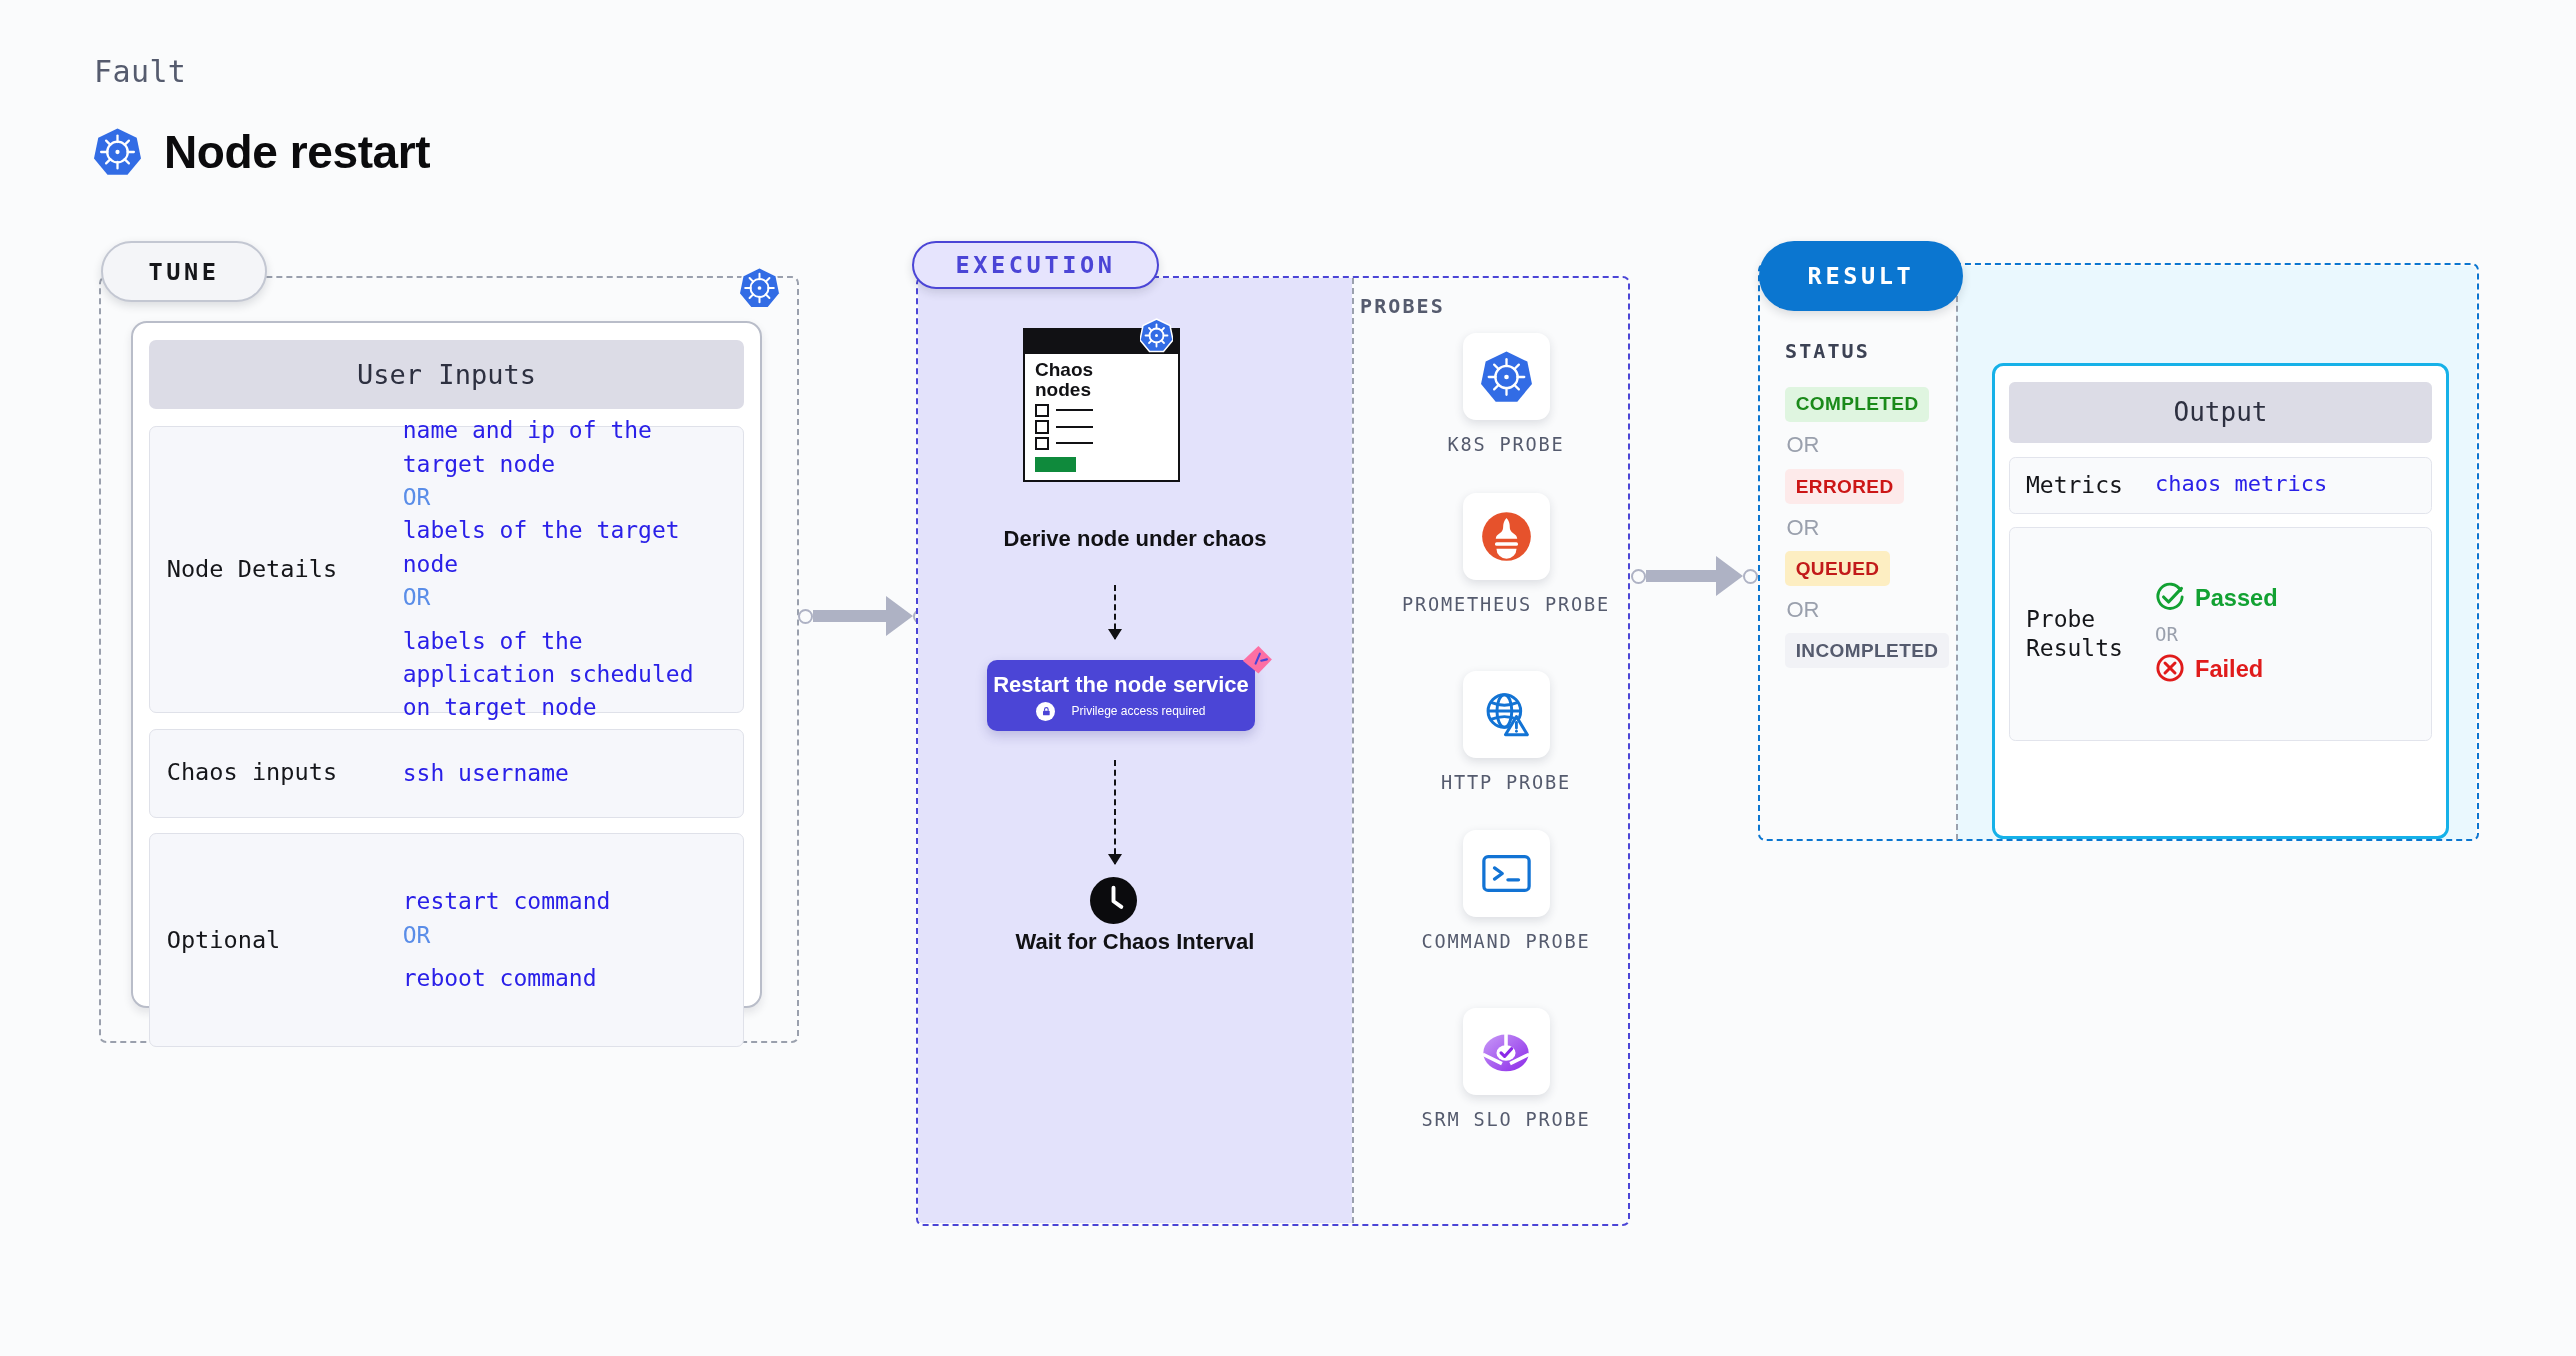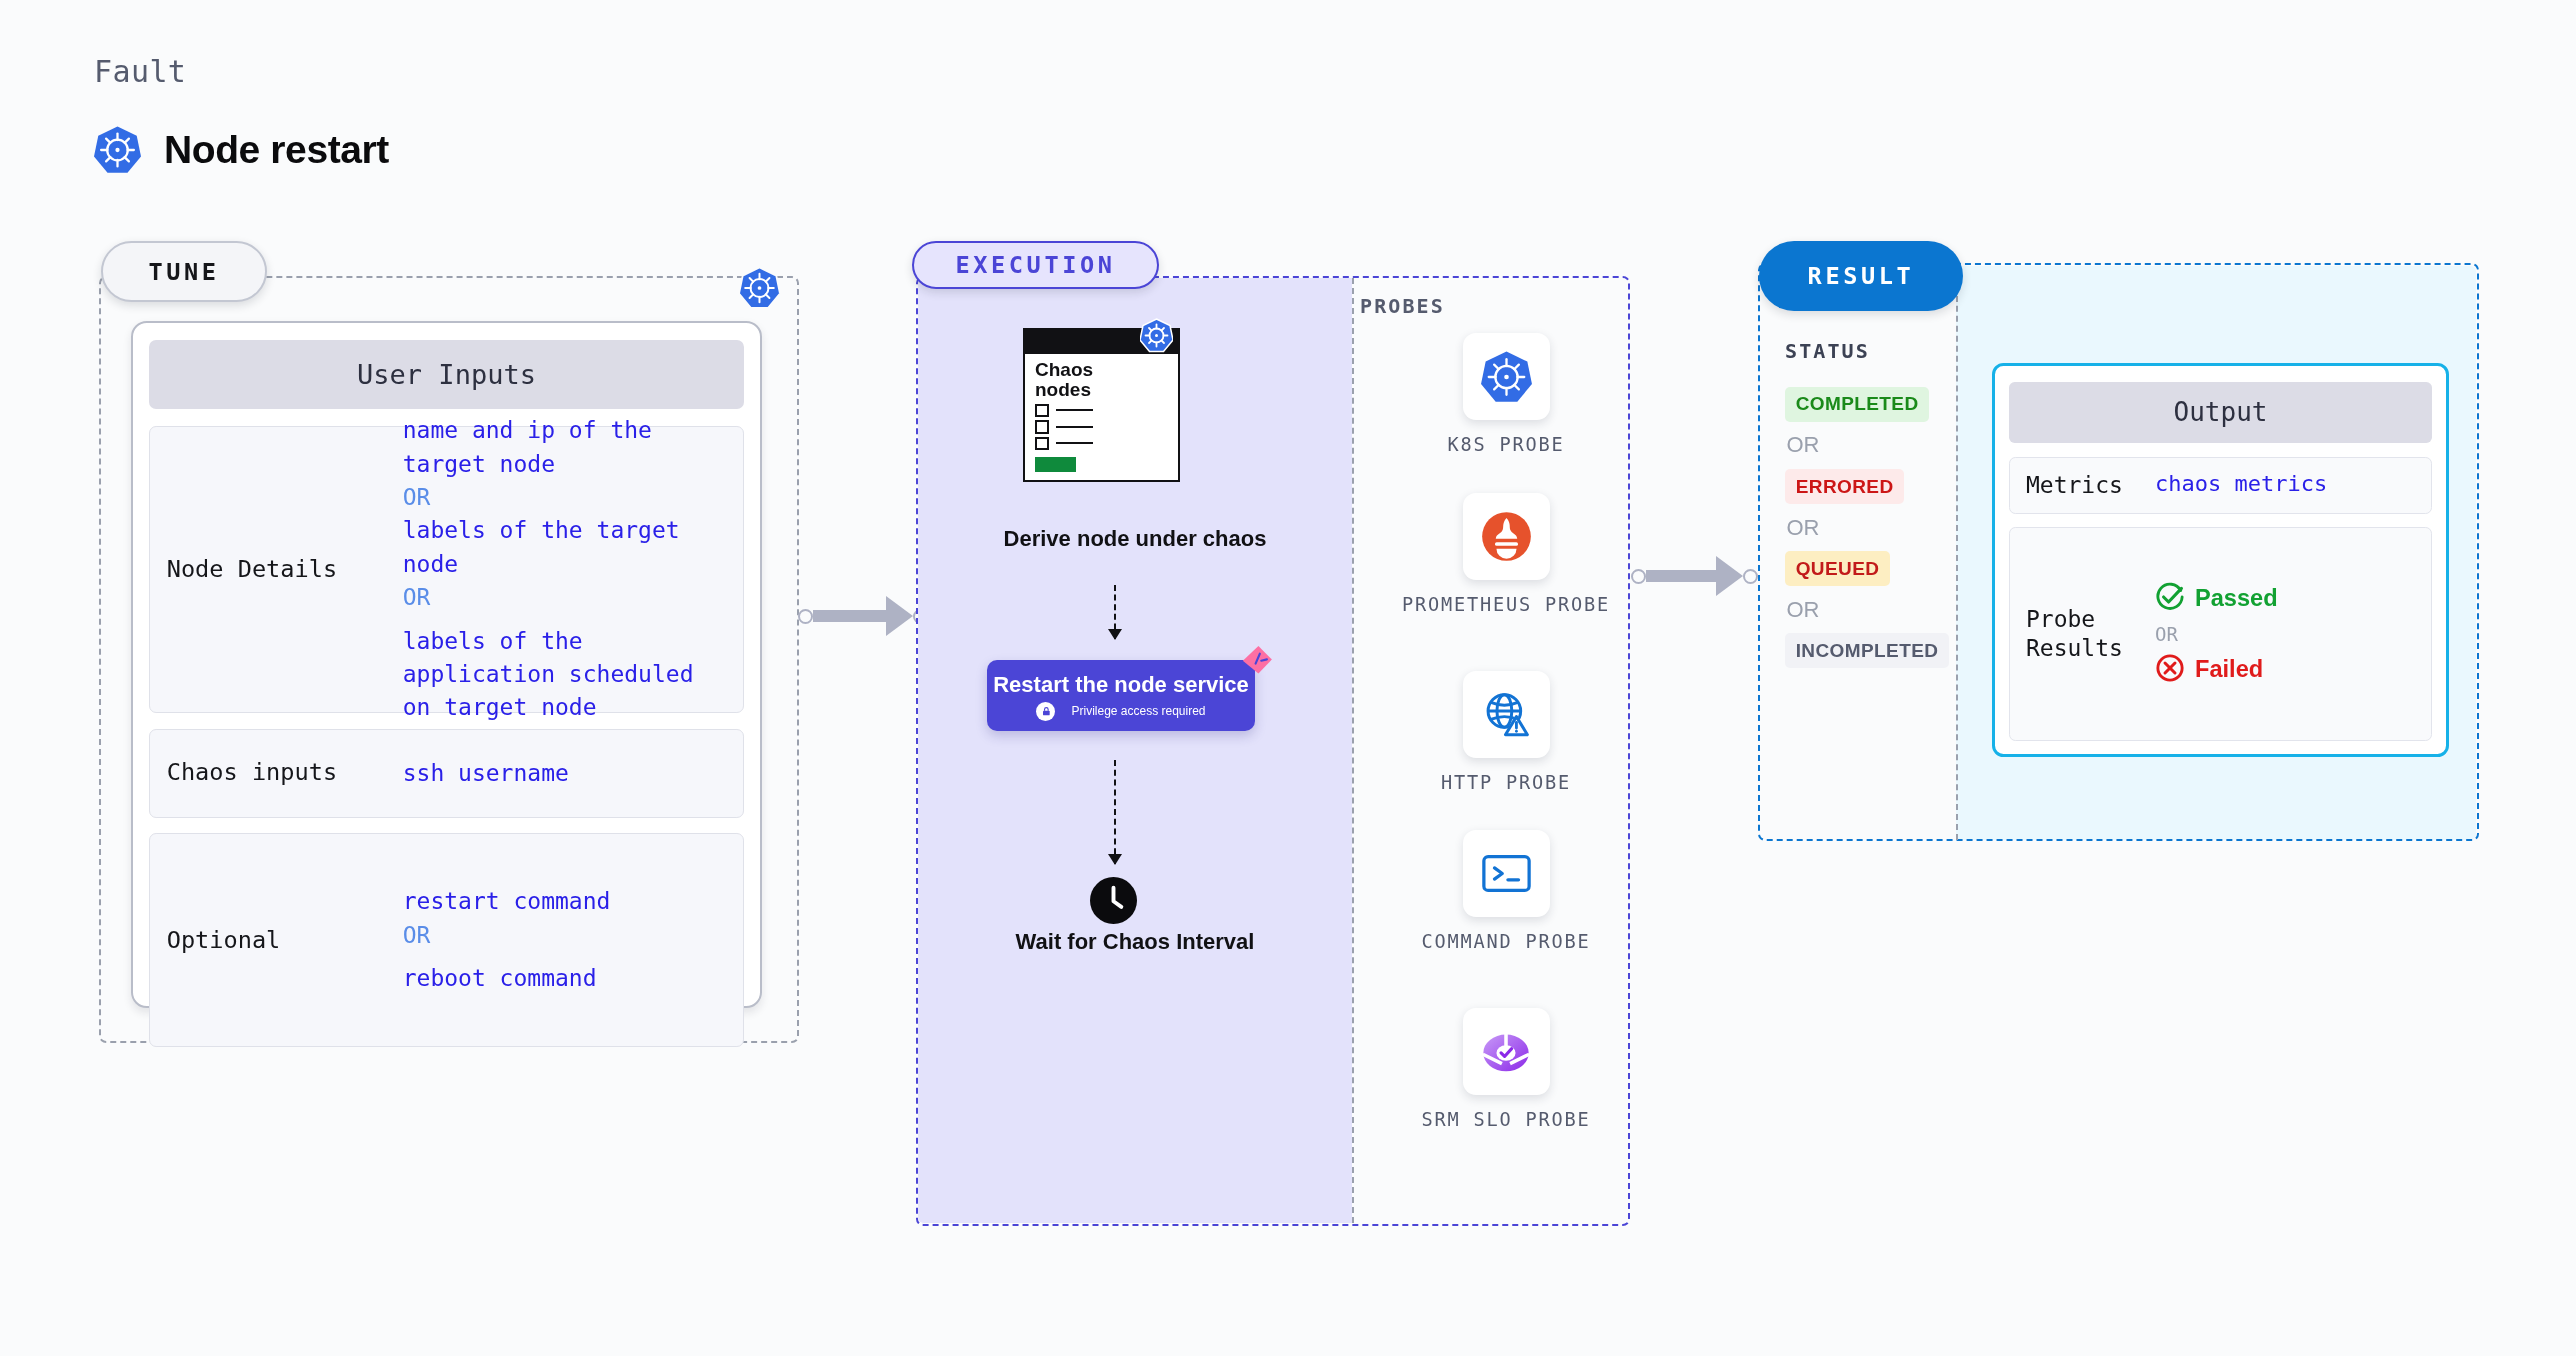--- a/index.html
+++ b/index.html
@@ -11,21 +11,21 @@
   }
   .stage { position: relative; width: 2576px; height: 1357px; }
 
   
   .fault-label {
     position: absolute; left: 94px; top: 54px;
     font-family: "DejaVu Sans Mono", monospace;
     font-size: 30px; color: #555b6e; letter-spacing: 0.4px;
   }
   .title-row { position: absolute; left: 94px; top: 125px; display: flex; align-items: center; gap: 23px; }
-  .title-text { font-size: 39px; font-weight: 700; color: #0b0b0d; letter-spacing: -0.4px; }
+  .title-text { font-size: 46px; font-weight: 700; color: #0b0b0d; letter-spacing: -0.4px; }
 
   
   .k8s { display: block; }
 
   
   .panel { position: absolute; }
   .panel-tune {
     left: 99px; top: 276px; width: 700px; height: 767px;
     border: 2.1px dashed #9aa0ad; border-radius: 7.1px;
     background: transparent;
@@ -191,21 +191,21 @@
   }
   .status-col { position: absolute; left: 1785px; top: 387px; width: 164px; }
   .badge {
     display: inline-block; border-radius: 5px;
     padding: 6.4px 10.7px; font-size: 19px; font-weight: 700; letter-spacing: 0.4px;
   }
   .or-txt { font-size: 22px; color: #9aa0ad; padding: 10.7px 1.4px; }
 
   
   .output-card {
-    position: absolute; left: 1992px; top: 363px; width: 457px; height: 394px;
+    position: absolute; left: 1992px; top: 363px; width: 457px; height: 476px;
     background: #ffffff; border: 3.6px solid #16b1e8; border-radius: 11.4px;
     padding: 15.7px 14.3px;
   }
   .out-head {
     height: 61px; background: #dcdce6; border-radius: 5.7px;
     display: flex; align-items: center; justify-content: center;
     font-family: "DejaVu Sans Mono", monospace; font-size: 26px; color: #2d3040;
     margin-bottom: 14.3px;
   }
   .out-row {

